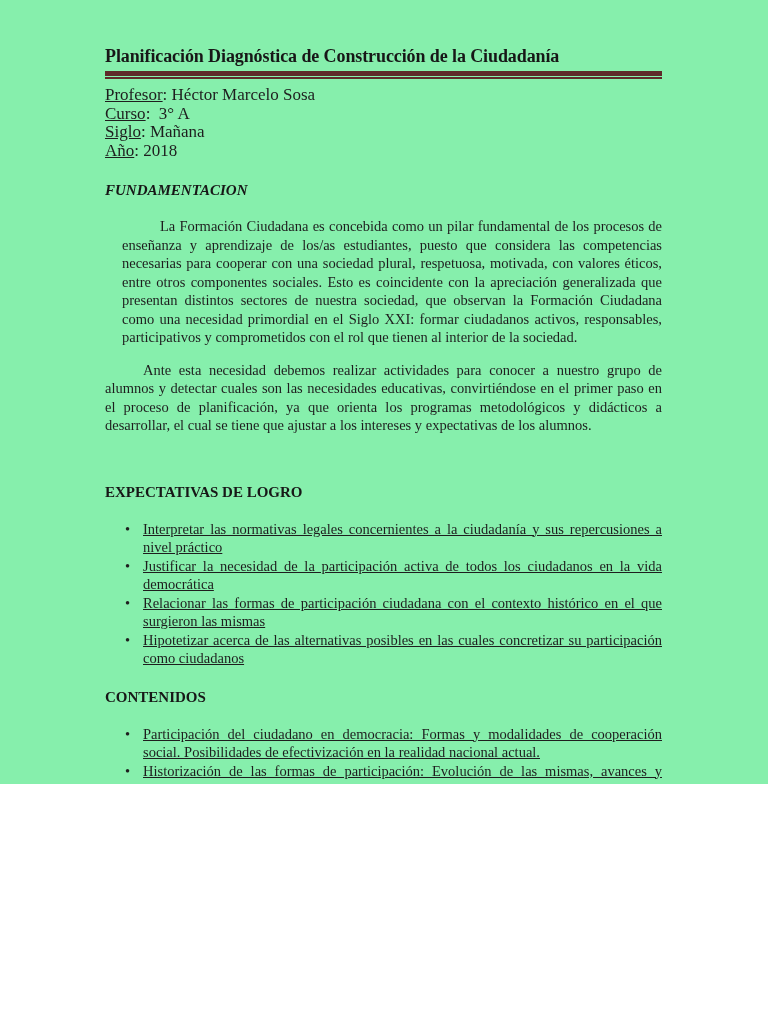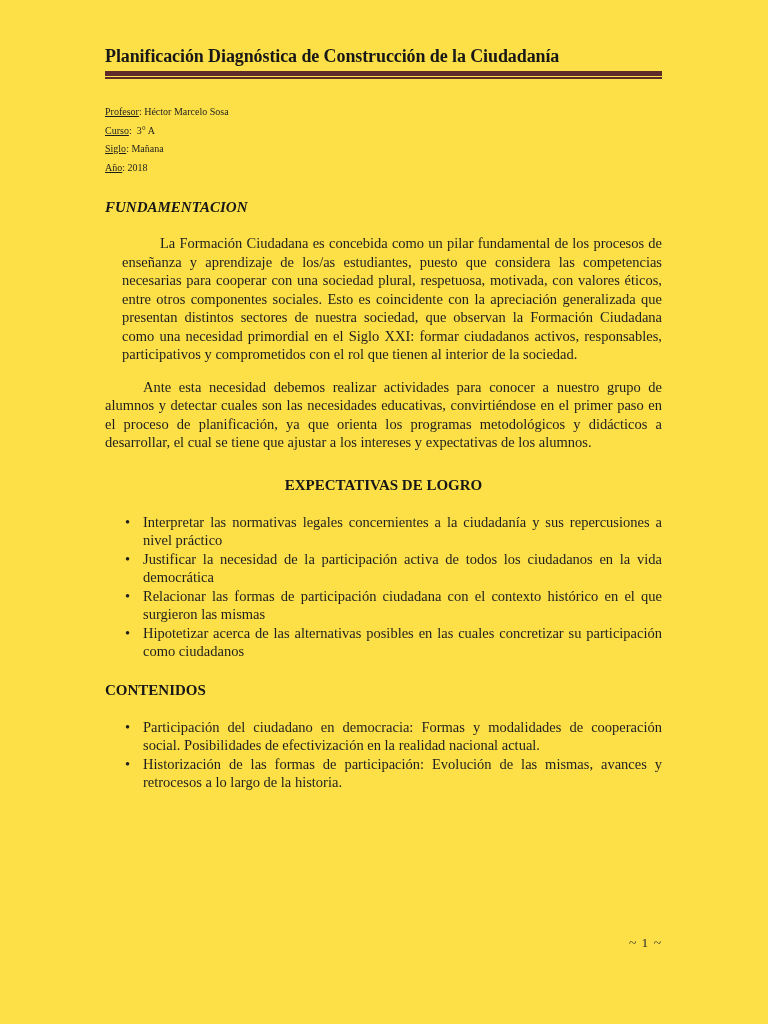--- a/index.html
+++ b/index.html
@@ -3,22 +3,22 @@
 <meta charset="utf-8">
 <style>
   html, body {
     margin: 0;
     padding: 0;
     background: #ffffff;
   }
   .page {
     position: relative;
     width: 768px;
-    height: 1024px;
-    background: #fde047;
+    height: 784px;
+    background: #86efac;
     box-sizing: border-box;
     padding: 45px 106px 0 105px;
     font-family: "Liberation Serif", "DejaVu Serif", serif;
     color: #1e1e1e;
     overflow: hidden;
   }
   .doc-title {
     margin: 0;
     font-size: 18px;
     font-weight: bold;
@@ -29,48 +29,49 @@
   .title-rule {
     margin-top: 4px;
     border-top: 5px solid #5e2a2a;
   }
   .title-rule-thin {
     height: 2px;
     background: #5e2a2a;
     margin-top: 1px;
   }
   .meta-block {
-    margin-top: 24px;
-    font-size: 10px;
+    margin-top: 7px;
+    font-size: 17px;
     line-height: 18.5px;
   }
   .meta-line { white-space: pre; }
   .meta-label { text-decoration: underline; }
   .section-heading {
     margin: 0;
     font-size: 15px;
     font-weight: bold;
     line-height: 18px;
     color: #171717;
   }
   .h-fundamentacion { margin-top: 21px; font-style: italic; }
-  .h-expectativas   { margin-top: 24px; text-align: center; }
+  .h-expectativas   { margin-top: 48px; }
   .h-contenidos     { margin-top: 20px; }
   .para {
     margin: 14px 0 0 0;
     font-size: 14.5px;
     line-height: 18.5px;
     text-align: justify;
     text-indent: 38px;
   }
   .para.first { margin-top: 18px; margin-left: 17px; }
   .bullet-list {
     margin: 19px 0 0 0;
     padding: 0;
     list-style: none;
+    text-decoration: underline;
   }
   .bullet-list li {
     position: relative;
     padding-left: 38px;
     font-size: 14.5px;
     line-height: 18.5px;
     text-align: justify;
   }
   .bullet-list li::before {
     content: "\2022";

